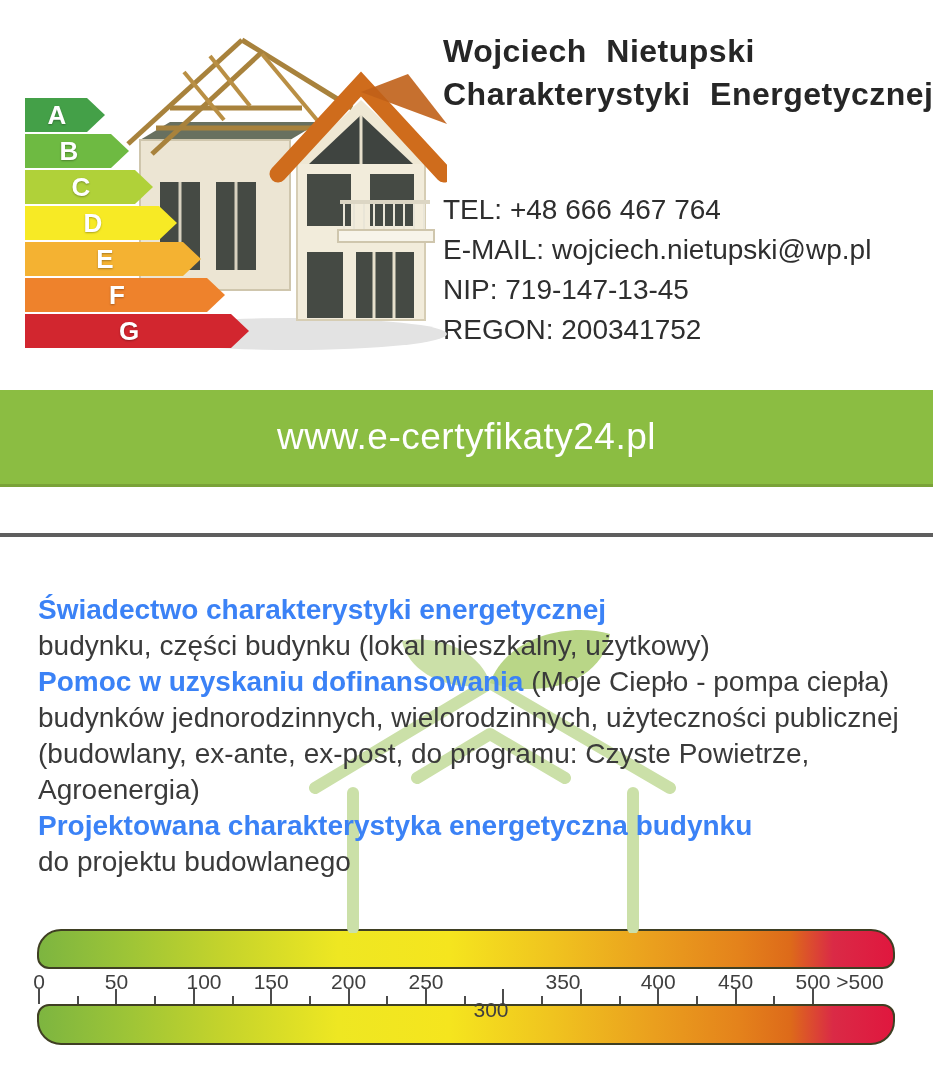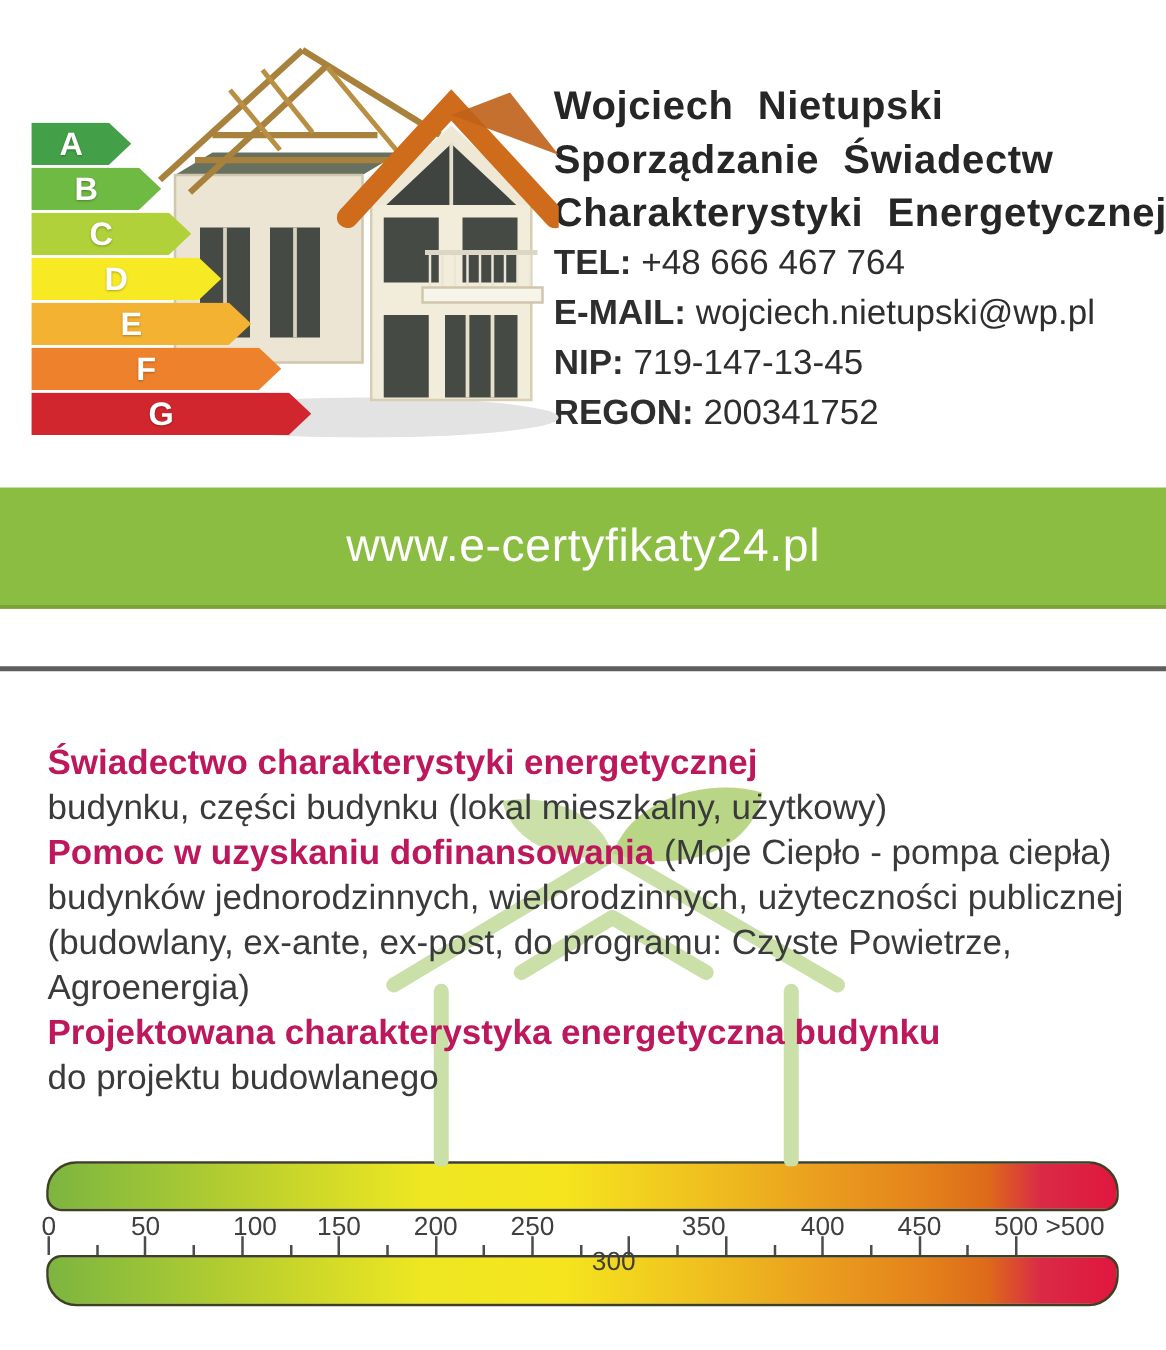--- a/index.html
+++ b/index.html
@@ -5,27 +5,27 @@
   html,body{margin:0;padding:0;background:#ffffff;}
   .card{
     position:relative;width:933px;height:1080px;background:#ffffff;
     font-family:"Liberation Sans",sans-serif;overflow:hidden;
   }
 
   
   .name-block{
     position:absolute;left:443px;top:30px;
     font-weight:bold;font-size:32px;line-height:43px;color:#262626;
-    letter-spacing:.5px;word-spacing:10px;white-space:nowrap;margin-top:33px;
+    letter-spacing:.5px;word-spacing:10px;white-space:nowrap;
   }
   .contact-list{
     position:absolute;left:443px;top:190px;
     font-size:28px;line-height:40px;color:#2e2e2e;white-space:nowrap;
   }
-  .clabel{font-weight:bold;}
+  .clabel{font-weight:normal;}
 
   
   .energy-class-stack{position:absolute;left:25px;top:98px;z-index:2;}
   .arrow{
     height:34px;margin-bottom:2px;position:relative;box-sizing:border-box;
     clip-path:polygon(0 0,calc(100% - 18px) 0,100% 50%,calc(100% - 18px) 100%,0 100%);
     display:flex;align-items:center;justify-content:center;
     color:#fff;font-weight:bold;font-size:26px;padding-right:16px;
     text-shadow:0 1px 2px rgba(0,0,0,.3);
   }
@@ -42,21 +42,21 @@
   }
   .banner b{font-weight:normal;}
 
   .divider{position:absolute;left:0;top:533px;width:100%;height:4px;background:#5e5e5e;}
 
   
   .services{
     position:absolute;left:38px;top:592px;z-index:2;
     font-size:28px;line-height:36px;color:#3a3a3a;white-space:nowrap;
   }
-  .svc-line b{color:#be185d;}
+  .svc-line b{color:#3b82f6;}
   .watermark{position:absolute;left:275px;top:628px;z-index:1;}
 
   
   .scale{position:absolute;left:37px;top:929px;width:858px;}
   .scale-bar{height:40px;border:2px solid #3f3f23;box-sizing:border-box;}
   .scale-bar.top{border-radius:24px 24px 12px 12px;}
   .scale-bar.bottom{height:41px;border-radius:12px 12px 24px 24px;}
   .tick-band{position:relative;height:35px;}
   .tick{position:absolute;bottom:0;width:2px;background:#4c4c4c;transform:translateX(-50%);}
   .tick.major{height:15px;}
@@ -145,21 +145,20 @@
     <rect x="226" y="218" width="96" height="12" fill="#f7f4ea" stroke="#cfc6ad" stroke-width="2"></rect>
 
     <rect x="195" y="240" width="36" height="66" fill="#454a44"></rect>
     <rect x="244" y="240" width="58" height="66" fill="#454a44"></rect>
     <line x1="262" y1="240" x2="262" y2="306" stroke="#e7e0cc" stroke-width="3"></line>
     <line x1="282" y1="240" x2="282" y2="306" stroke="#e7e0cc" stroke-width="3"></line>
   </svg>
 
   <div class="name-block">
     <div>Wojciech Nietupski</div>
-    <div>Sporządzanie Świadectw</div>
     <div>Charakterystyki Energetycznej</div>
   </div>
   <div class="contact-list">
       <div><span class="clabel">TEL: </span><span>+48 666 467 764</span></div>
       <div><span class="clabel">E-MAIL: </span><span>wojciech.nietupski@wp.pl</span></div>
       <div><span class="clabel">NIP: </span><span>719-147-13-45</span></div>
       <div><span class="clabel">REGON: </span><span>200341752</span></div>
     </div>
 
   <div class="banner" style="background: rgb(139, 189, 66); color: rgb(255, 255, 255);">

